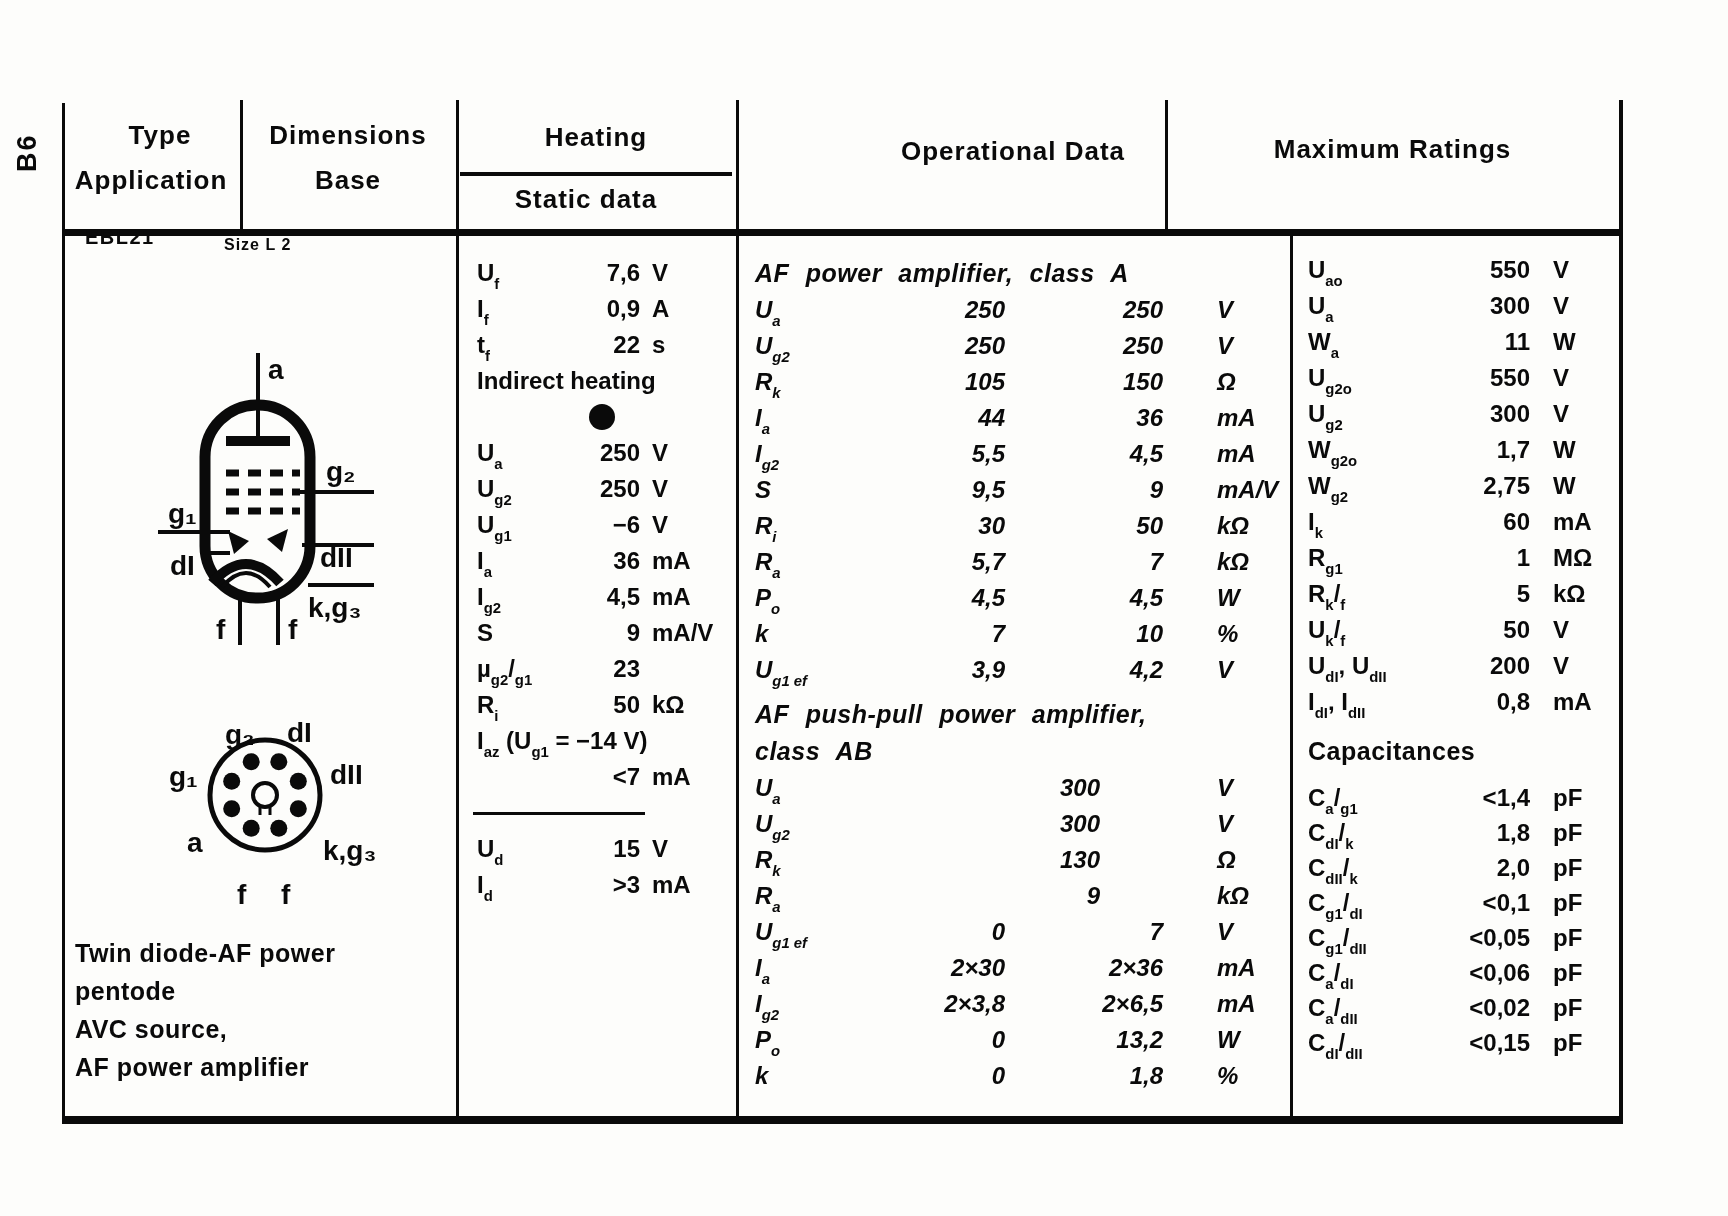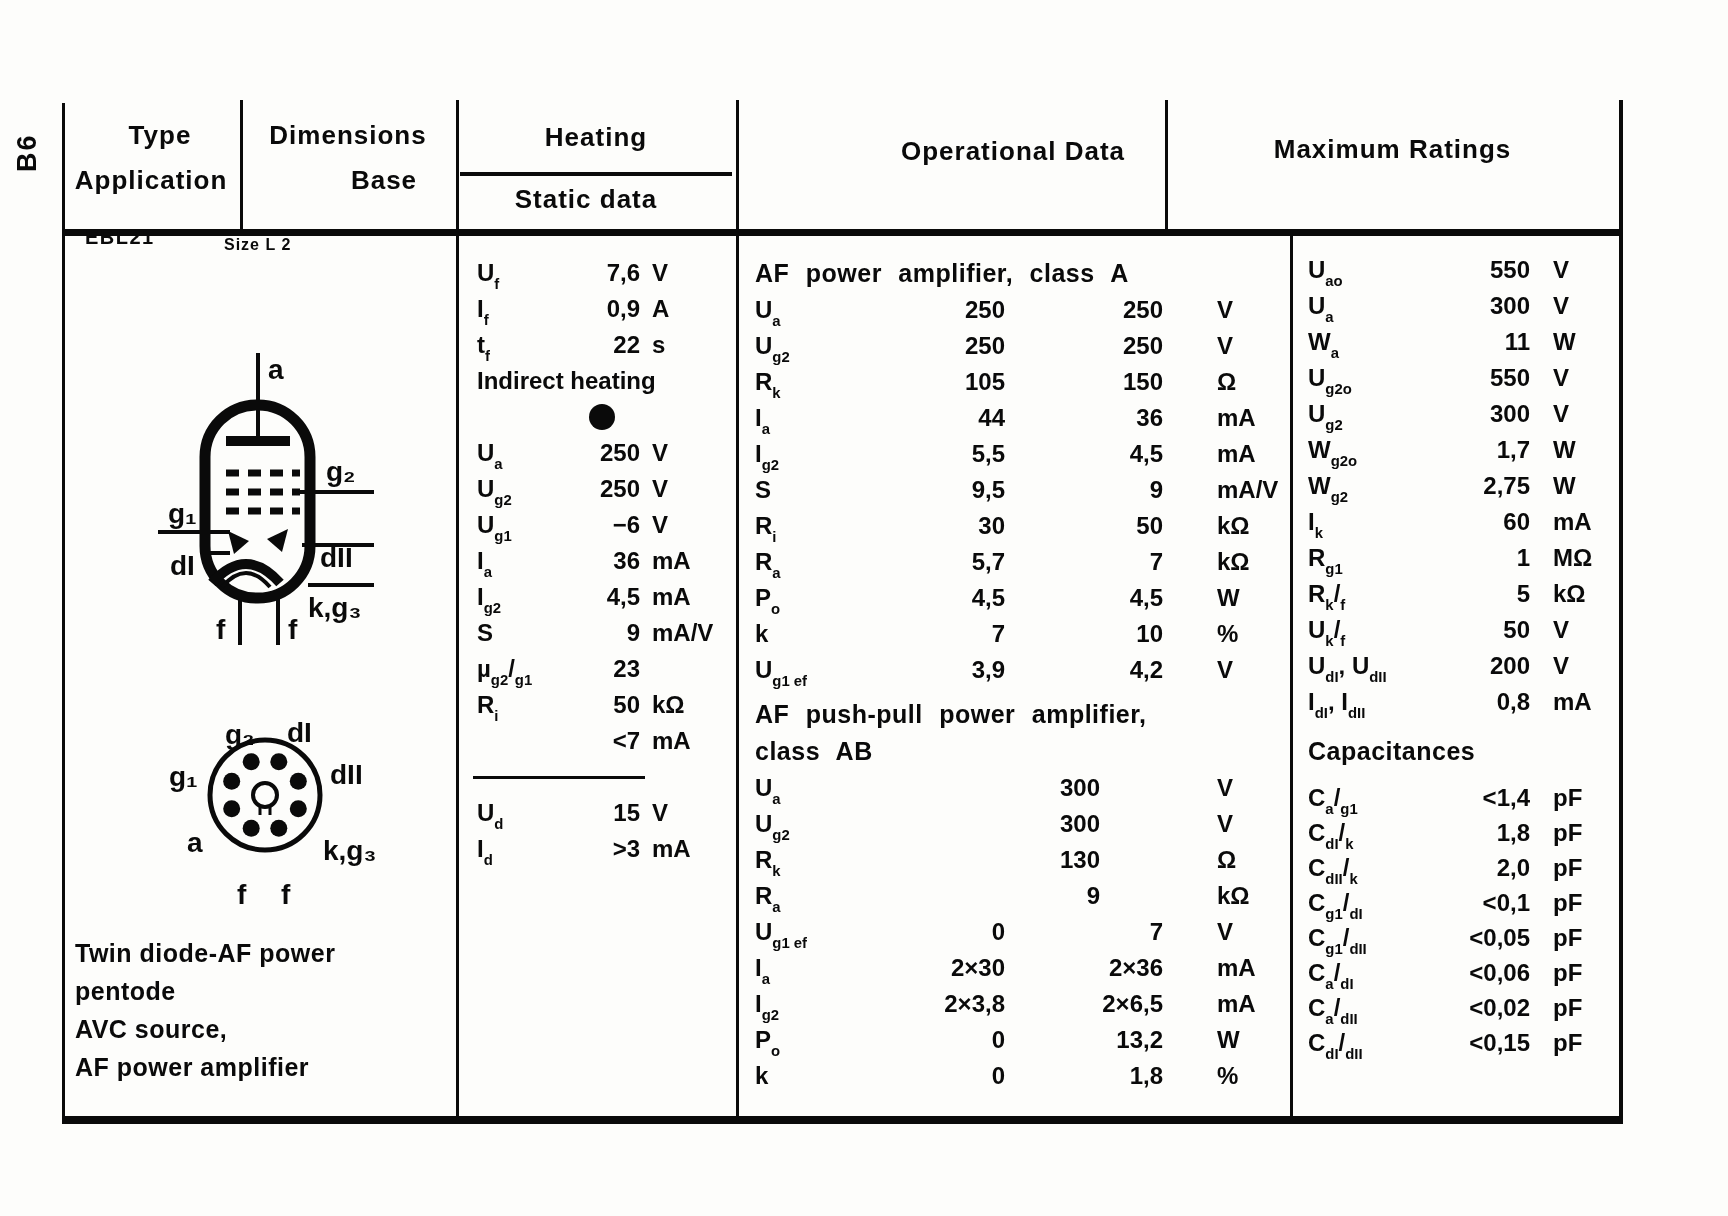--- a/index.html
+++ b/index.html
@@ -16,21 +16,21 @@
   sub{font-size:0.62em;position:relative;bottom:-0.18em;line-height:0;}
   
   #heating-rows{position:absolute;left:462px;top:255px;width:272px;font-size:24px;}
   .h-row{display:grid;grid-template-columns:103px 60px 1fr;height:36px;align-items:center;padding-left:15px;}
   .h-row .val{text-align:right;}
   .h-row .unit{padding-left:12px;}
   .h-row.text-row{display:block;line-height:36px;}
   .dot{width:26px;height:26px;border-radius:50%;background:#0a0a0a;margin-left:112px;}
   .hrule{width:172px;height:3px;background:#0a0a0a;margin-left:-4px;}
   
-  #op-rows{position:absolute;left:755px;top:255px;width:530px;font-size:24px;}
+  #op-rows{position:absolute;left:755px;top:255px;width:530px;font-size:24px;font-style:italic;}
   .o-title{height:37px;line-height:37px;font-size:25px;word-spacing:9px;letter-spacing:0.5px;}
   .o-row{display:grid;grid-template-columns:122px 128px 158px 1fr;height:36px;align-items:center;}
   .o-row .val{text-align:right;}
   .o-row .vc{grid-column:2/4;text-align:right;padding-right:63px;}
   .o-row .unit{padding-left:54px;}
   .spacer8{height:8px;}
   .spacer12{height:12px;}
   .spacer10{height:10px;}
   
   #max-rows{position:absolute;left:1308px;top:252px;width:306px;font-size:24px;}
@@ -55,21 +55,21 @@
   <div class="ln" style="left:1165px;top:100px;width:3px;height:132px;"></div>
   <div class="ln" style="left:1290px;top:232px;width:3px;height:892px;"></div>
   <div class="ln" style="left:1619px;top:100px;width:4px;height:1024px;"></div>
   <div class="ln" style="left:62px;top:229px;width:1561px;height:7px;"></div>
   <div class="ln" style="left:62px;top:1116px;width:1561px;height:8px;"></div>
   <div class="ln" style="left:460px;top:172px;width:272px;height:4px;"></div>
 
   <div class="abs hdr ctr" style="left:62px;top:120px;width:196px;">Type</div>
   <div class="abs hdr ctr" style="left:60px;top:165px;width:182px;">Application</div>
   <div class="abs hdr ctr" style="left:240px;top:120px;width:216px;">Dimensions</div>
-  <div class="abs hdr ctr" style="left:240px;top:165px;width:216px;padding-left:36px;">Base</div>
+  <div class="abs hdr ctr" style="left:240px;top:165px;width:216px;">Base</div>
   <div class="abs hdr ctr" style="left:456px;top:122px;width:280px;">Heating</div>
   <div class="abs hdr ctr" style="left:456px;top:184px;width:260px;">Static data</div>
   <div class="abs hdr ctr" style="left:736px;top:136px;width:554px;">Operational Data</div>
   <div class="abs hdr ctr" style="left:1165px;top:134px;width:455px;">Maximum Ratings</div>
 
   <div class="tube-type">EBL21</div>
   <div class="tube-size">Size L 2</div>
 
   <svg class="abs" style="left:150px;top:345px;" width="232" height="308" viewBox="0 0 232 308">
     <line x1="108" y1="8" x2="108" y2="92" stroke="#0a0a0a" stroke-width="4"></line>
@@ -181,20 +181,21 @@
       <div class="h-row">
         <div class="lbl">µ<sub>g2</sub>/<sub>g1</sub></div>
         <div class="val">23</div>
         <div class="unit"></div>
       </div>
       <div class="h-row">
         <div class="lbl">R<sub>i</sub></div>
         <div class="val">50</div>
         <div class="unit">kΩ</div>
       </div>
+      <div class="h-row text-row">I<sub>az</sub>  (U<sub>g1</sub> = −14 V)</div>
       <div class="h-row">
         <div class="lbl"></div>
         <div class="val">&lt;7</div>
         <div class="unit">mA</div>
       </div>
       <div class="h-row">
         <div class="hrule"></div>
       </div>
       <div class="h-row">
         <div class="lbl">U<sub>d</sub></div>

